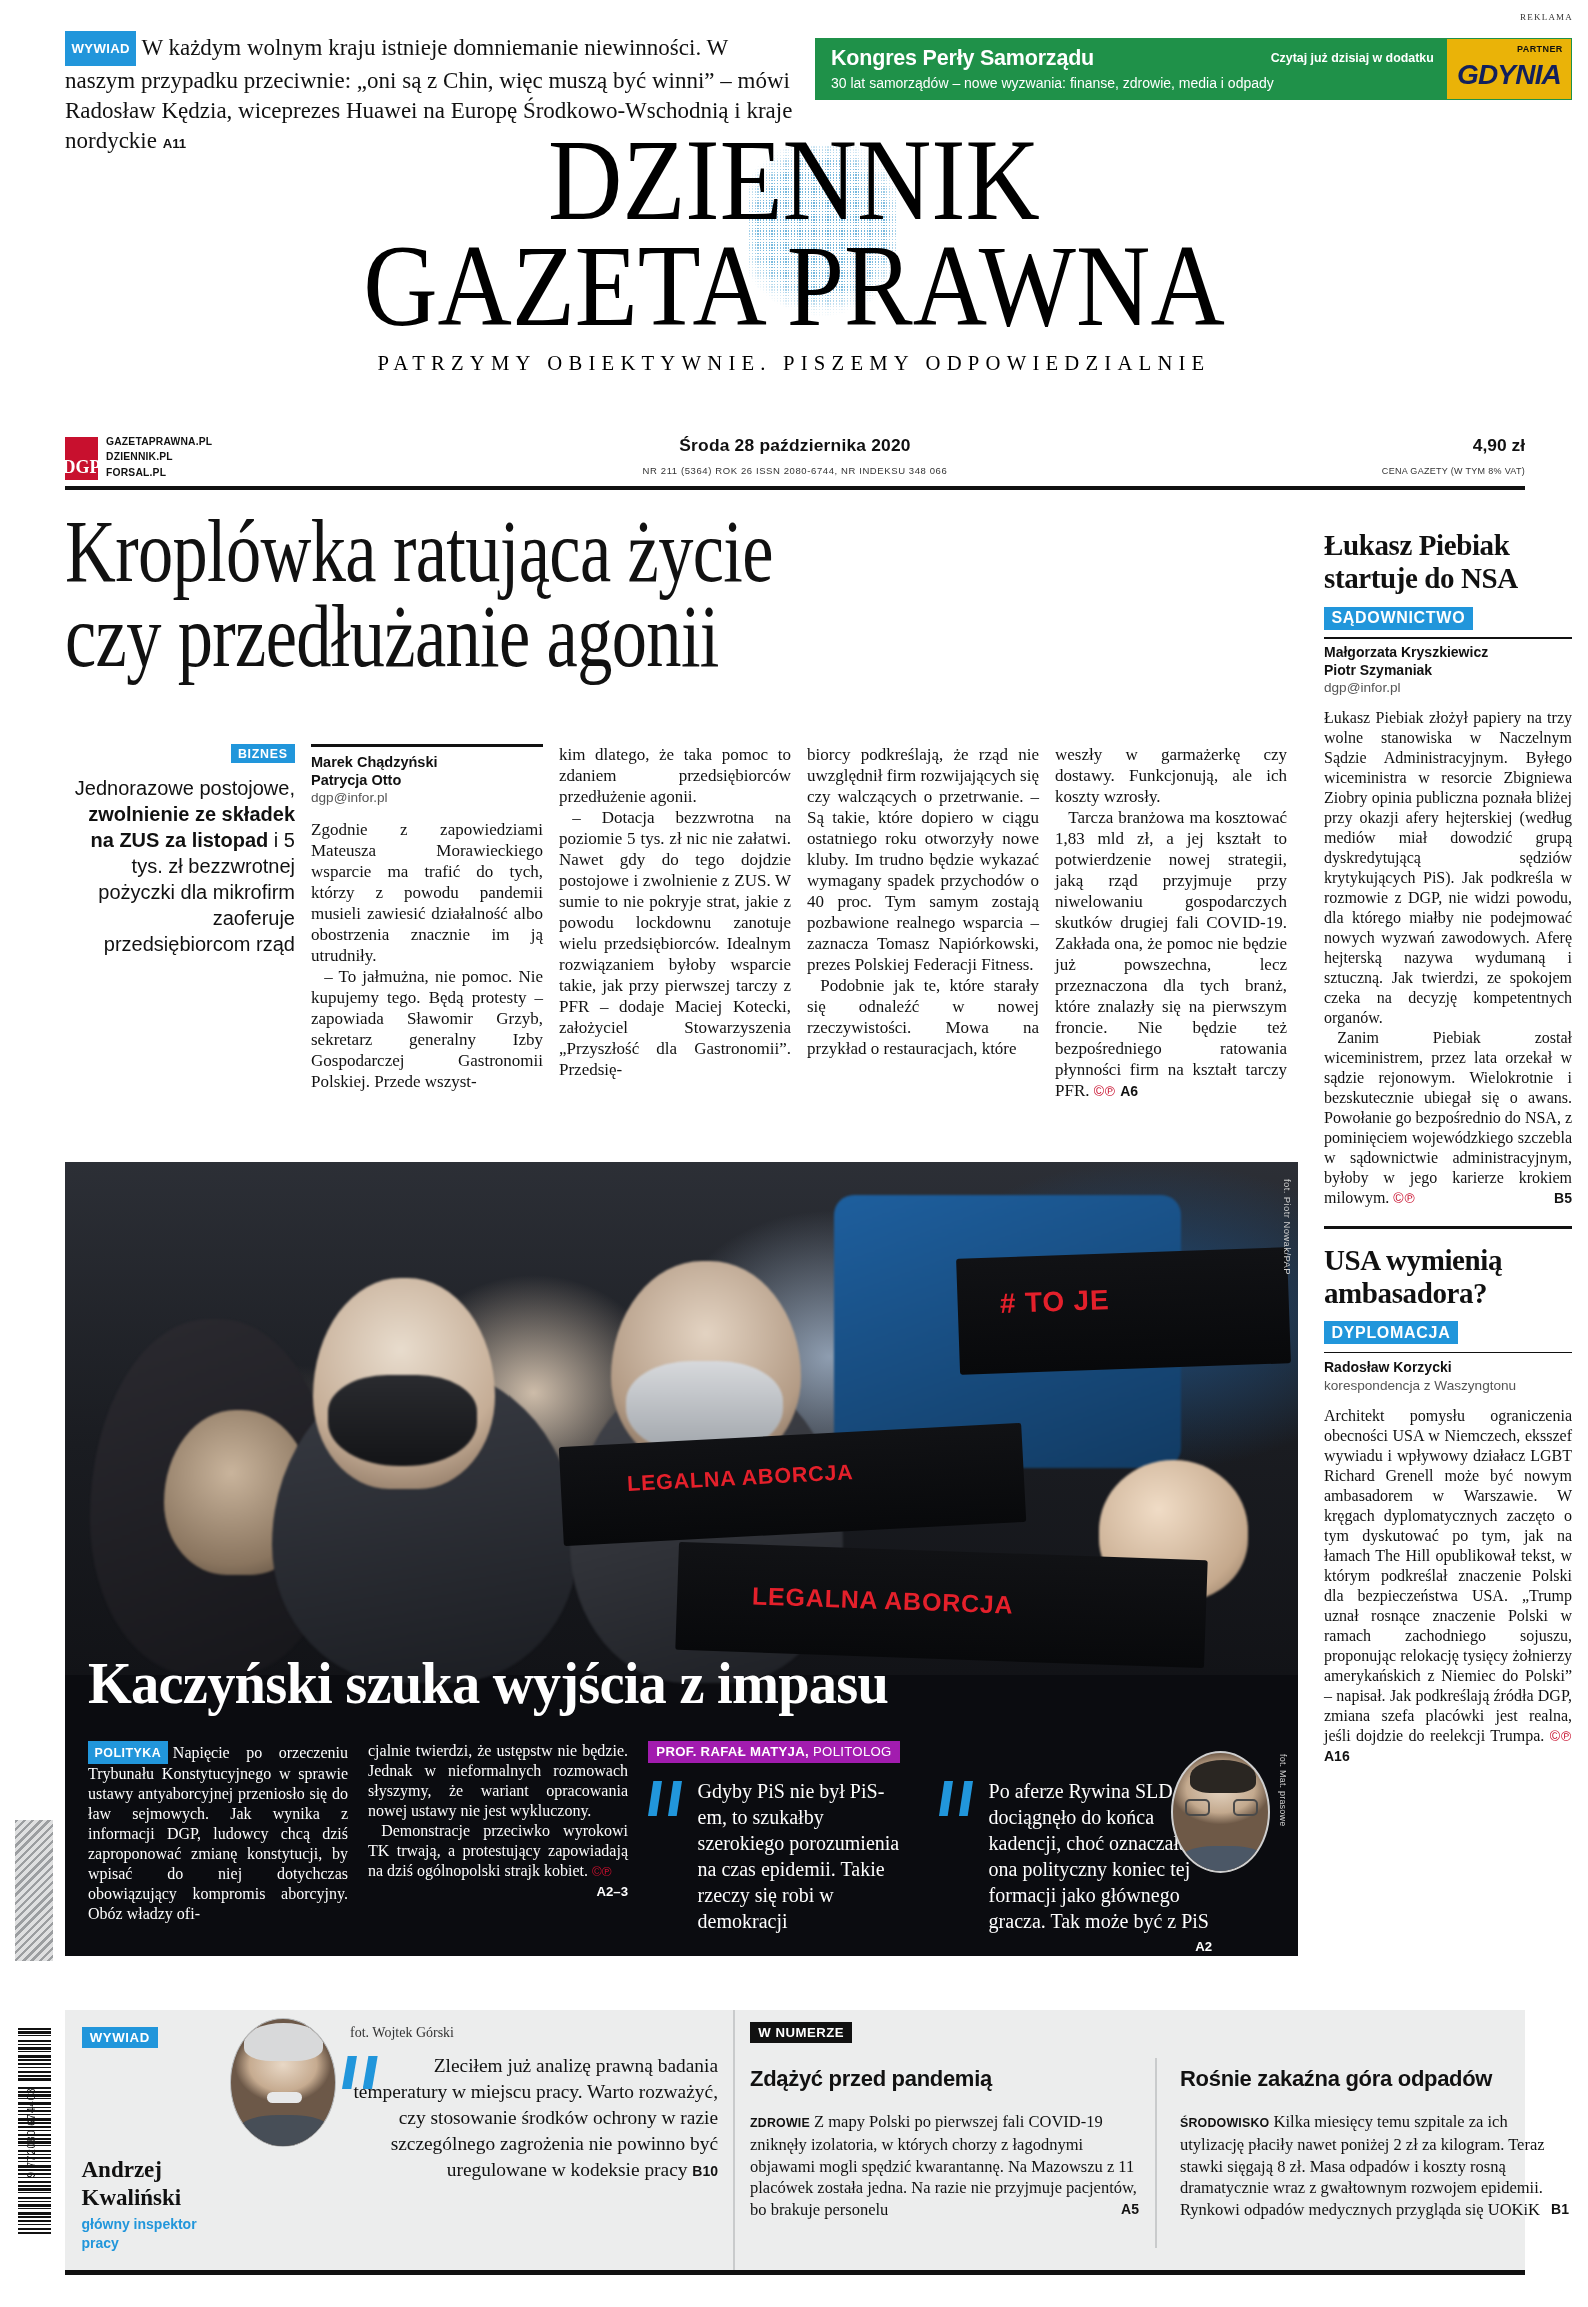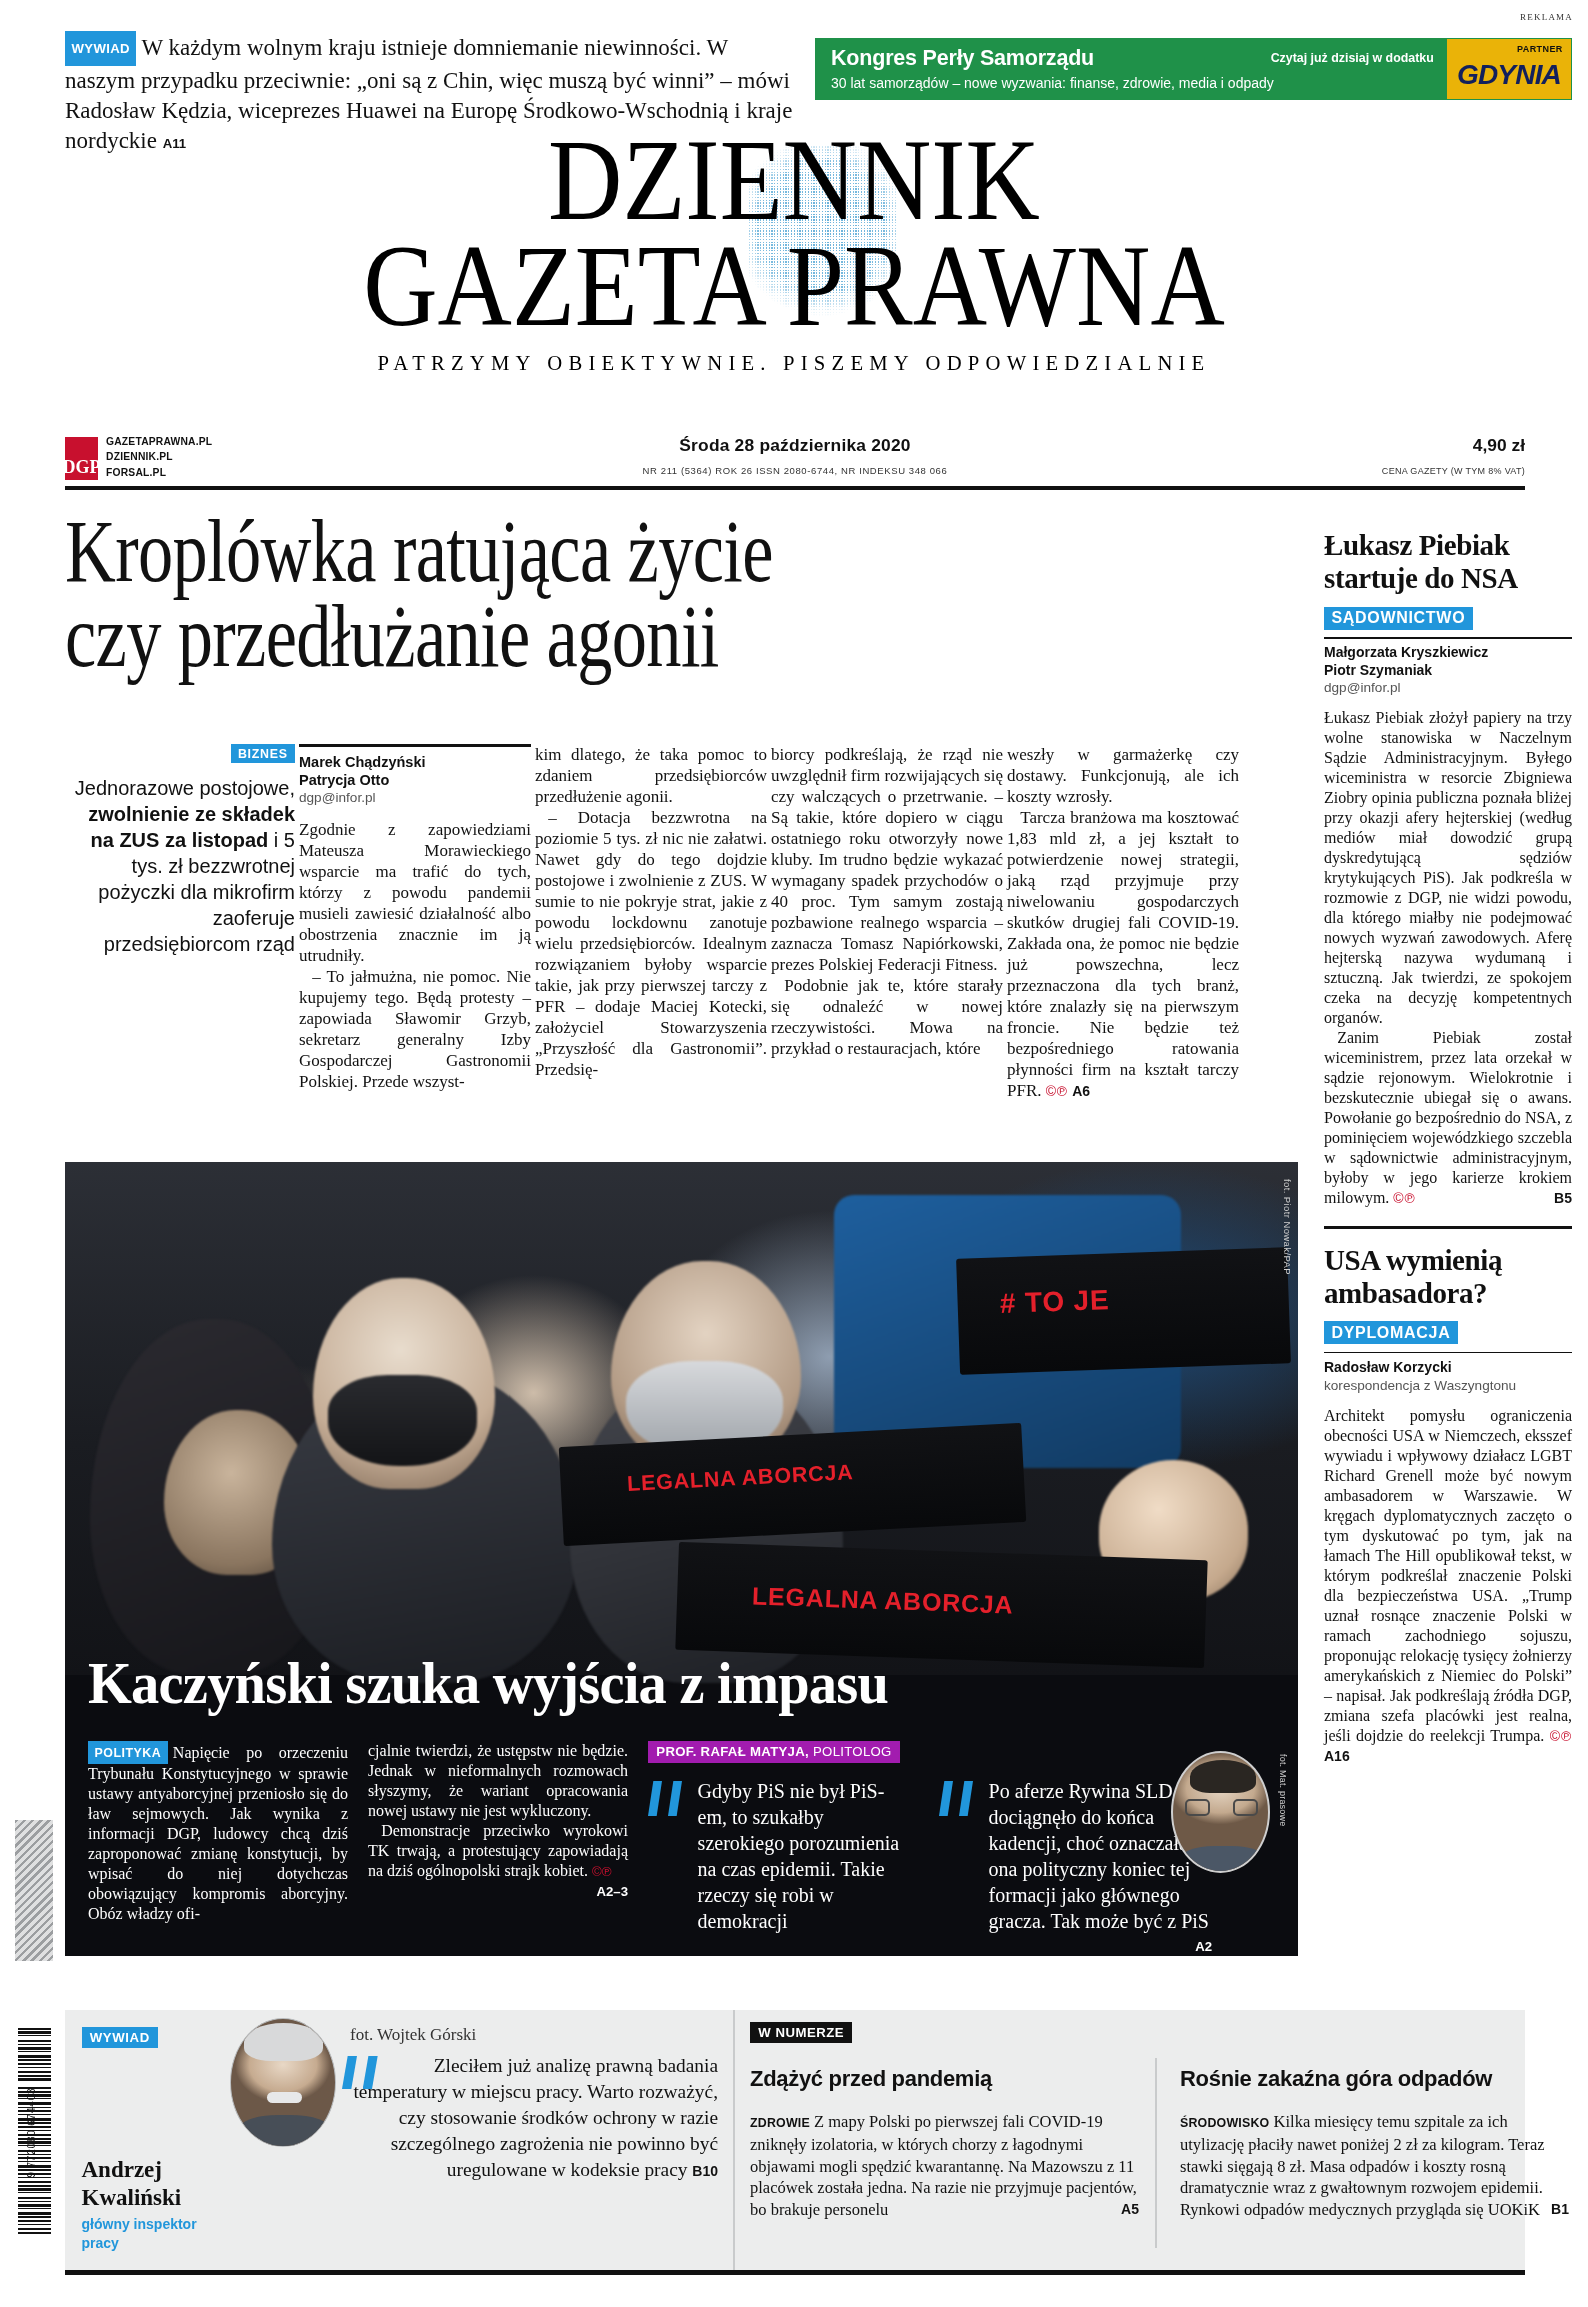--- a/index.html
+++ b/index.html
@@ -124,21 +124,21 @@
   .rule-thick { position: absolute; left: 65px; top: 486px; width: 1460px; height: 4.1px; background: #111; }
 
   
   .lead { position: absolute; left: 65px; top: 509px; width: 1224px; }
   .lead h1 {
     font-family: "Liberation Serif", serif; font-weight: normal;
     font-size: 88px; line-height: 85px; letter-spacing: -0.8px;
     transform: scaleX(0.80); transform-origin: left top;
     width: 1530px;
   }
-  .lead-cols { position: absolute; left: 65px; top: 744px; width: 1224px; display: flex; gap: 4px; }
+  .lead-cols { position: absolute; left: 65px; top: 744px; width: 1224px; display: flex; gap: 16px; }
   .lead-kicker { width: 230px; text-align: right; position: relative; padding-top: 31px; }
   .tag-biznes {
     position: absolute; right: 0; top: 0;
     background: #2196db; color: #fff; font-family: "Liberation Sans", sans-serif;
     font-weight: bold; font-size: 12.4px; letter-spacing: 0.7px; padding: 2.5px 7.4px;
   }
   .lead-kicker p {
     font-family: "Liberation Sans", sans-serif; font-size: 20px;
     line-height: 26px; color: #111;
   }
@@ -297,21 +297,21 @@
     border-radius: 50%; border: 1.7px solid #b9bcbe; overflow: hidden;
     background:
       radial-gradient(ellipse 48px 38px at 50% 36%, #e8d8c6 0%, #c6ab90 70%, #6c5848 100%),
       linear-gradient(180deg,#9aa1a8 0%, #5a626b 100%);
   }
   .kw-hair { position: absolute; left: 13.2px; top: 3.3px; width: 79px; height: 38px; background: #d8d9da; border-radius: 50% 50% 34% 34%; }
   .kw-mous { position: absolute; left: 36px; top: 73px; width: 35px; height: 10.8px; background: #e7e8e9; border-radius: 6.6px; }
   .kw-coll { position: absolute; left: 6.6px; top: 96px; width: 93px; height: 33px; background: #474e57; border-radius: 44% 44% 0 0; }
   .kwal-credit {
     position: absolute; left: 285px; top: 15px;
-    font-family: "Liberation Serif", serif; font-size: 17px; color: #333;
+    font-family: "Liberation Serif", serif; font-size: 14px; color: #333;
   }
   .kwal-name {
     position: absolute; left: 16.5px; top: 146px; width: 149px;
     font-family: "Liberation Serif", serif; font-weight: bold; font-size: 23px; line-height: 28px;
   }
   .kwal-role {
     position: absolute; left: 16.5px; top: 205px; width: 149px;
     font-family: "Liberation Sans", sans-serif; font-weight: bold;
     font-size: 14px; line-height: 19px; color: #2196db;
   }

